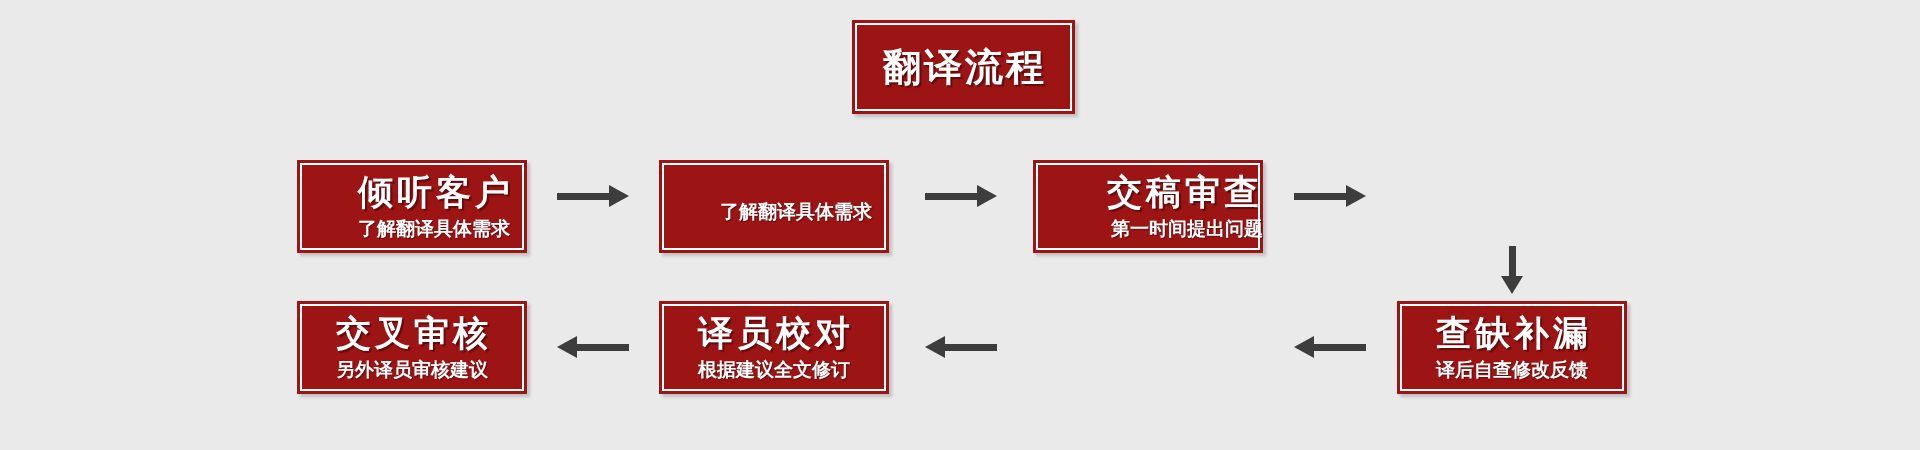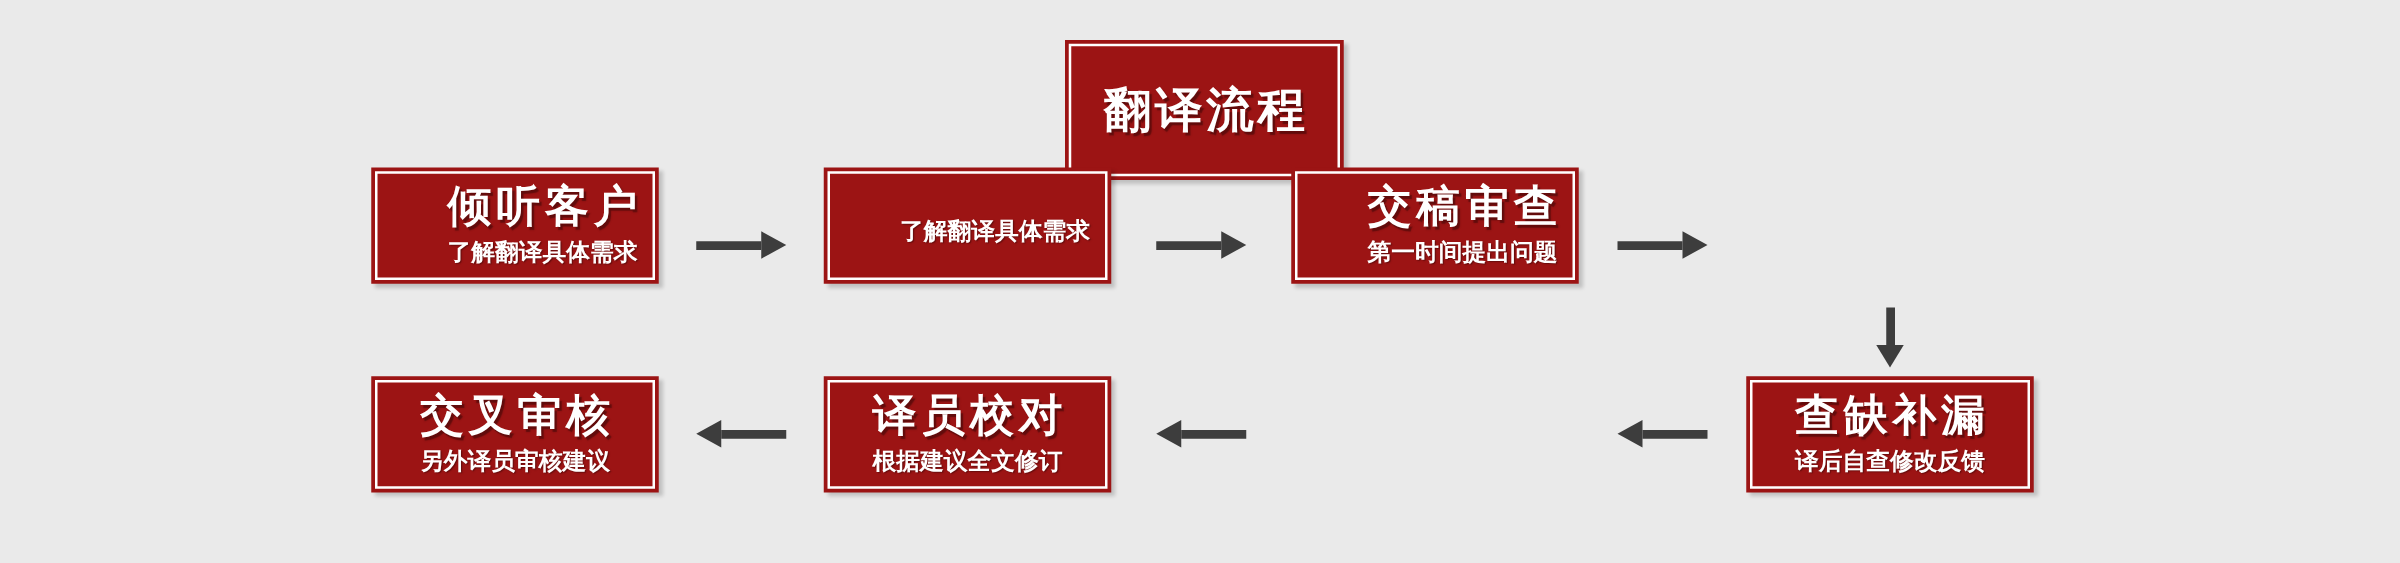--- a/index.html
+++ b/index.html
@@ -27,39 +27,39 @@
     box-shadow: 3px 3px 3px rgba(0,0,0,0.18);
   }
   .box::before {
     content: "";
     position: absolute;
     inset: 3px;
     border: 2px solid var(--box-inner-border, #ffffff);
     pointer-events: none;
   }
   .title-box {
-    left: 852px; top: 32px; width: 223px; height: 112px;
+    left: 852px; top: 20px; width: 223px; height: 94px;
   }
   .title-text {
     font-size: 38px;
     font-weight: bold;
     letter-spacing: 3px;
     text-indent: 3px;
     text-shadow: 2px 2px 1px rgba(50,5,5,0.55);
     white-space: nowrap;
   }
   .step {
     width: 230px;
     height: 93px;
   }
-  .row1 { top: 134px; padding-left: 44px; }
+  .row1 { top: 160px; padding-left: 44px; }
   .row2 { top: 301px; }
   .c1 { left: 297px; }
   .c2 { left: 659px; }
-  .c3 { left: 1033px; }
+  .c3 { left: 1033px; align-items: flex-end; }
   .c4 { left: 1397px; }
   .step-title {
     font-size: 35px;
     font-weight: bold;
     line-height: 1;
     letter-spacing: 4px;
     text-indent: 4px;
     text-shadow: 2px 2px 1px rgba(50,5,5,0.55);
     white-space: nowrap;
   }

